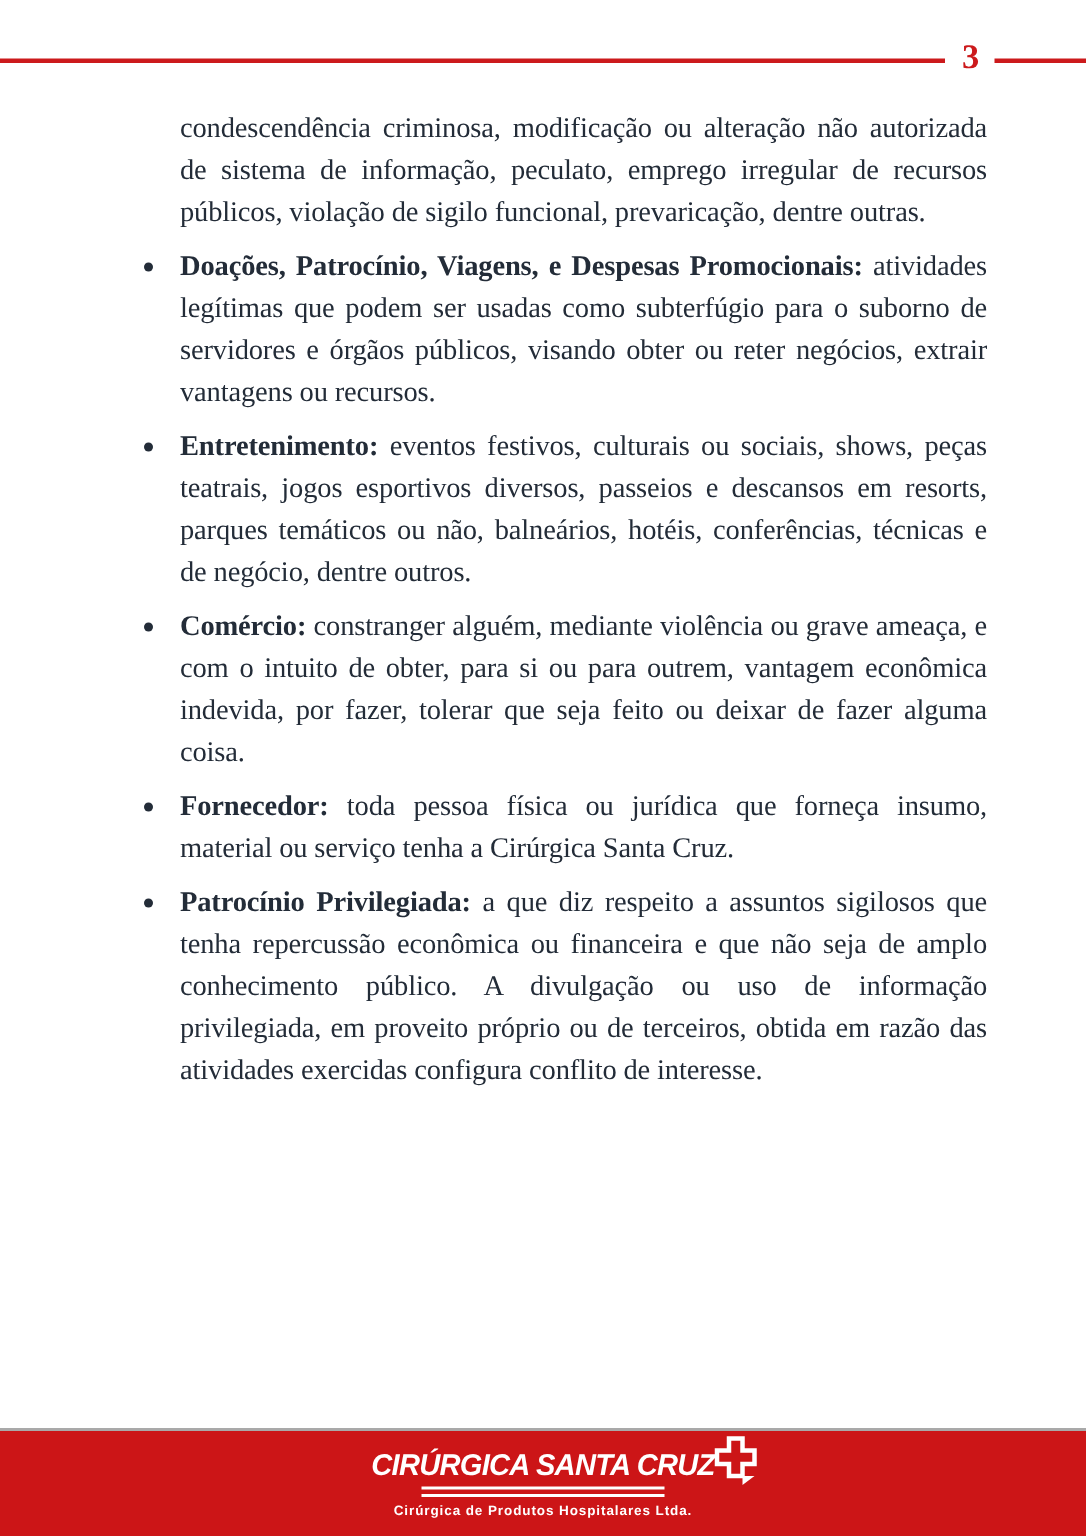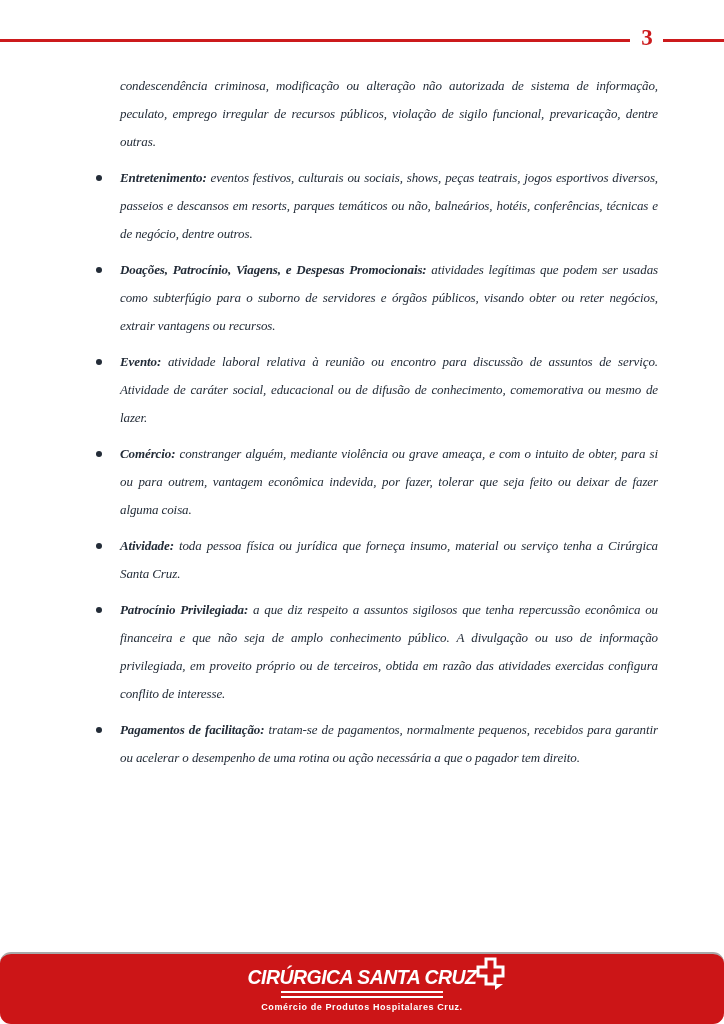--- a/index.html
+++ b/index.html
@@ -16,39 +16,38 @@
   .rule-left{left:0;width:630px;}
   .rule-right{left:663px;width:61px;}
   .page-number{
     position:absolute;top:25px;left:636px;width:22px;
     color:#cc1a1c;font-size:23px;font-weight:bold;text-align:center;
     font-family:"Liberation Serif", serif;
   }
   
   .content{
     position:absolute;top:72px;left:120px;width:538px;
-    font-size:13px;line-height:28px;letter-spacing:-0.1px;
+    font-size:19px;line-height:28px;letter-spacing:-0.1px;
     text-align:justify;
-    font-style:italic;
   }
   .content p{margin:0 0 8px 0;}
   .content ul{list-style:none;margin:0;padding:0;}
   .content li{position:relative;margin:0 0 8px 0;}
   .content li .bullet{
     position:absolute;left:-24px;top:11px;
     width:6px;height:6px;border-radius:50%;
     background:#232c38;
   }
   .term{font-weight:bold;}
   
   .footer{
     position:absolute;left:0;right:0;bottom:0;height:70px;
     background:#cc1517;
     border-top:2px solid #a9a9a9;
-    display:flex;align-items:center;justify-content:center;border-radius:11px;
+    display:flex;align-items:center;justify-content:center;
   }
   .logo{
     position:relative;
     display:flex;flex-direction:column;align-items:center;
     color:#ffffff;
     font-family:"Liberation Sans", sans-serif;
   }
   .logo-top{position:relative;display:inline-block;}
   .logo-title{
     display:inline-block;
@@ -73,64 +72,54 @@
 
   <div class="rule rule-left"></div>
   <div class="page-number">3</div>
   <div class="rule rule-right"></div>
 
   <div class="content">
     <p>condescendência criminosa, modificação ou alteração não autorizada de sistema de informação, peculato, emprego irregular de recursos públicos, violação de sigilo funcional, prevaricação, dentre outras.</p>
     <ul>
       <li>
         <span class="bullet"></span>
-        <span class="term">Entretenimento:</span>
-        <span>eventos festivos, culturais ou sociais, shows, peças teatrais, jogos esportivos diversos, passeios e descansos em resorts, parques temáticos ou não, balneários, hotéis, conferências, técnicas e de negócio, dentre outros.</span>
-      </li>
-      <li>
-        <span class="bullet"></span>
         <span class="term">Doações, Patrocínio, Viagens, e Despesas Promocionais:</span>
         <span>atividades legítimas que podem ser usadas como subterfúgio para o suborno de servidores e órgãos públicos, visando obter ou reter negócios, extrair vantagens ou recursos.</span>
       </li>
       <li>
         <span class="bullet"></span>
-        <span class="term">Evento:</span>
-        <span>atividade laboral relativa à reunião ou encontro para discussão de assuntos de serviço. Atividade de caráter social, educacional ou de difusão de conhecimento, comemorativa ou mesmo de lazer.</span>
+        <span class="term">Entretenimento:</span>
+        <span>eventos festivos, culturais ou sociais, shows, peças teatrais, jogos esportivos diversos, passeios e descansos em resorts, parques temáticos ou não, balneários, hotéis, conferências, técnicas e de negócio, dentre outros.</span>
       </li>
       <li>
         <span class="bullet"></span>
         <span class="term">Comércio:</span>
         <span>constranger alguém, mediante violência ou grave ameaça, e com o intuito de obter, para si ou para outrem, vantagem econômica indevida, por fazer, tolerar que seja feito ou deixar de fazer alguma coisa.</span>
       </li>
       <li>
         <span class="bullet"></span>
-        <span class="term">Atividade:</span>
+        <span class="term">Fornecedor:</span>
         <span>toda pessoa física ou jurídica que forneça insumo, material ou serviço tenha a Cirúrgica Santa Cruz.</span>
       </li>
       <li>
         <span class="bullet"></span>
         <span class="term">Patrocínio Privilegiada:</span>
         <span>a que diz respeito a assuntos sigilosos que tenha repercussão econômica ou financeira e que não seja de amplo conhecimento público. A divulgação ou uso de informação privilegiada, em proveito próprio ou de terceiros, obtida em razão das atividades exercidas configura conflito de interesse.</span>
-      </li>
-      <li>
-        <span class="bullet"></span>
-        <span class="term">Pagamentos de facilitação:</span>
-        <span>tratam-se de pagamentos, normalmente pequenos, recebidos para garantir ou acelerar o desempenho de uma rotina ou ação necessária a que o pagador tem direito.</span>
       </li>
     </ul>
   </div>
 
   <div class="footer">
     <div class="logo">
       <div class="logo-top">
         <span class="logo-title">CIRÚRGICA SANTA CRUZ</span>
         <svg class="cross-icon" width="30" height="34" viewBox="0 0 30 34">
           <path d="M10 2 h9 v8 h8 v9 h-8 v8 h-9 v-8 H2 v-9 h8 z" fill="none" stroke="#ffffff" stroke-width="3" stroke-linejoin="miter"></path>
           <path d="M19 27 l8 0 l-8 6 z" fill="#ffffff"></path>
         </svg>
       </div>
       <div class="logo-line"></div>
       <div class="logo-line second"></div>
-      <span class="logo-subtitle">Comércio de Produtos Hospitalares Cruz.</span>
+      <span class="logo-subtitle">Cirúrgica de Produtos Hospitalares Ltda.</span>
     </div>
   </div>
 
 </div>
 
 </body></html>

